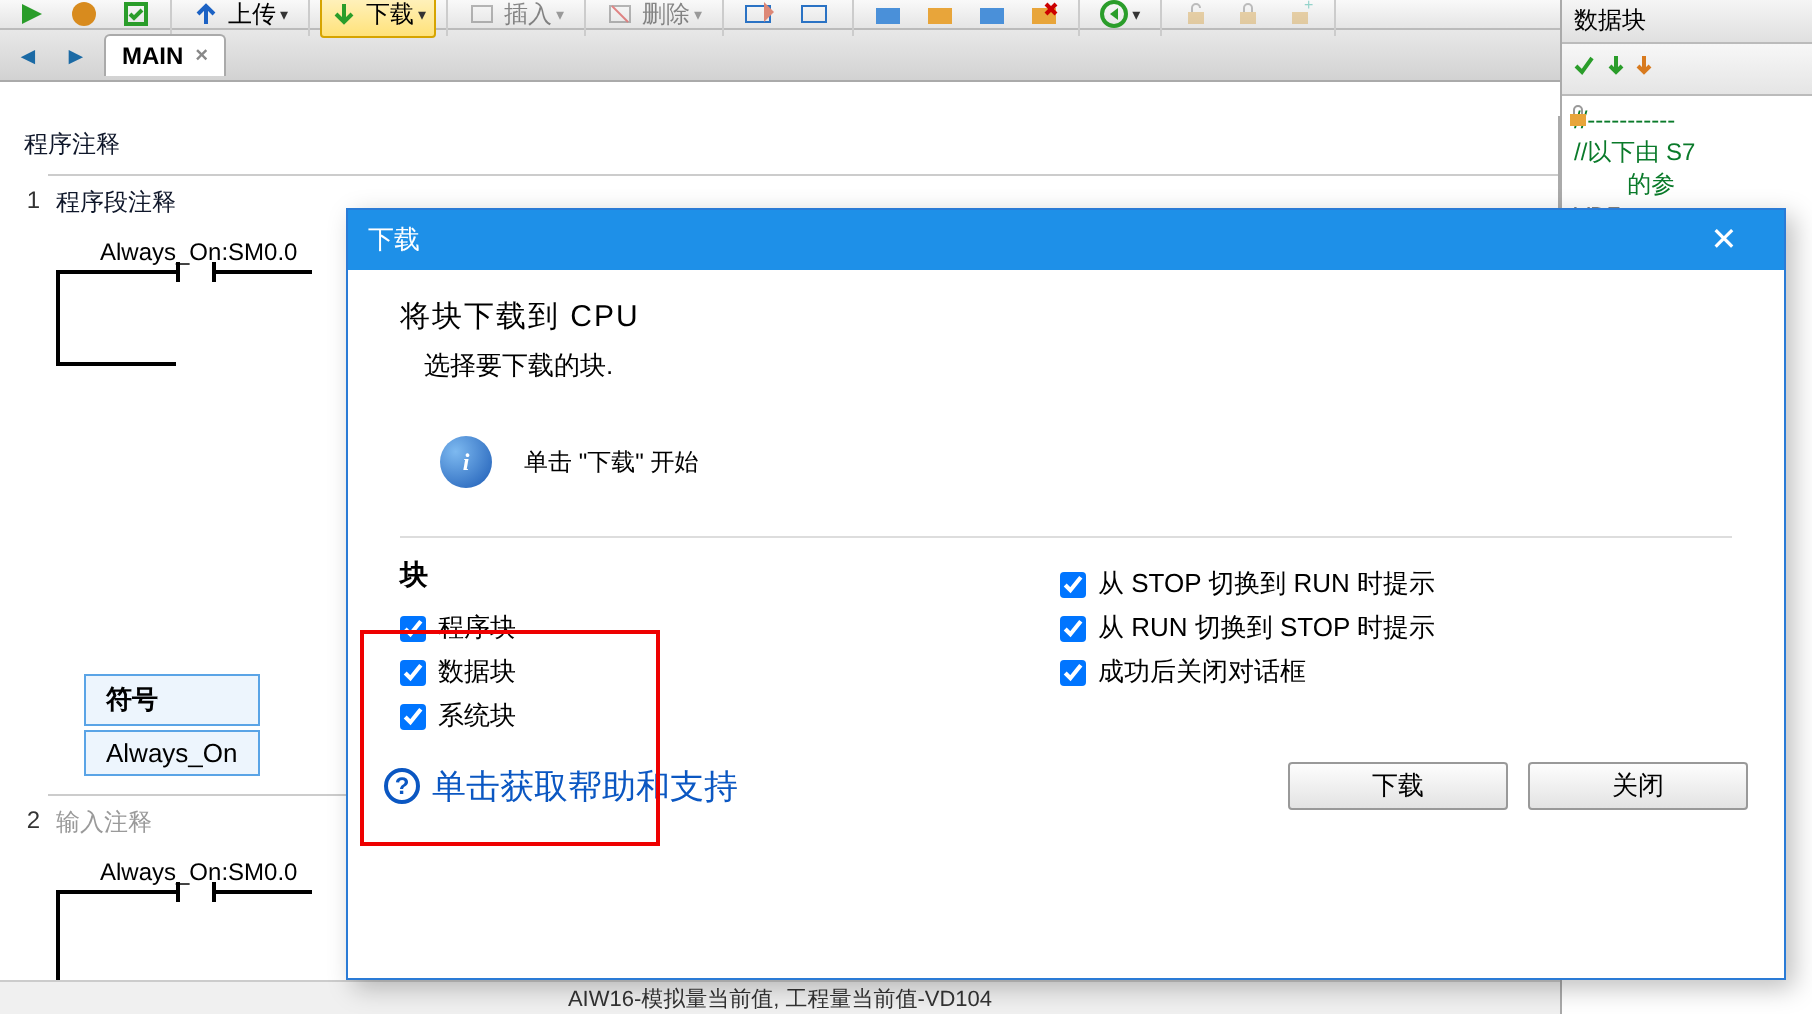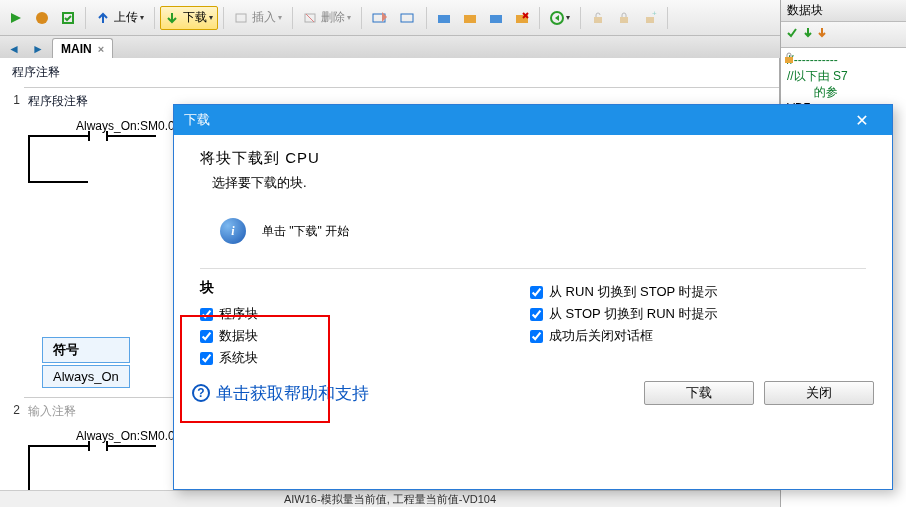--- a/index.html
+++ b/index.html
@@ -1,39 +1,39 @@
 <!DOCTYPE html>
 <html><head>
 <meta charset="utf-8">
 <style>
   * { box-sizing: border-box; margin: 0; padding: 0; font-family: "Microsoft YaHei", Arial, sans-serif; }
   body { background: #fff; width: 906px; height: 507px; overflow: hidden; position: relative; font-size: 12px; }
 
   
-  .toolbar { display: flex; align-items: center; height: 36px; background: linear-gradient(#f9f9f9,#e5e5e5); border-bottom: 1px solid #bbb; padding: 0 4px; gap: 2px; }
+  .toolbar { display: flex; align-items: center; height: 15px; background: linear-gradient(#f9f9f9,#e5e5e5); border-bottom: 1px solid #bbb; padding: 0 4px; gap: 2px; }
   .tool-btn { display: flex; align-items: center; padding: 2px 4px; border: 1px solid transparent; border-radius: 2px; height: 24px; }
   .tool-sep { width: 1px; height: 22px; background: #ccc; margin: 0 3px; }
   .tool-label { margin-left: 4px; color: #000; }
   .dim { opacity: .45; }
   .dd { font-size: 8px; margin-left: 2px; color: #333; }
 
   
   .tabrow { display: flex; align-items: center; height: 26px; background: linear-gradient(#e8e8e8,#d2d2d2); border-bottom: 1px solid #aaa; padding-left: 4px; gap: 4px; }
   .navbtn { width: 20px; height: 20px; display: flex; align-items: center; justify-content: center; color: #1b6aa5; }
   .tab { background: #fff; border: 1px solid #aaa; border-bottom: none; border-radius: 3px 3px 0 0; padding: 3px 8px; display: flex; align-items: center; gap: 6px; font-weight: bold; }
   .tab .close { color: #888; font-size: 11px; }
   .tabrow-fill { flex: 1; }
 
   
   .editor { position: absolute; left: 0; top: 58px; right: 126px; bottom: 0; border-right: 1px solid #aaa; overflow: hidden; background: #fff; }
   .ed-pad { padding: 6px 12px; color: #0a7a2a; font-size: 12px; }
   .rownum { position: absolute; left: 4px; width: 16px; text-align: right; color: #333; }
   .green { color: #0f172a; }
   .gray { color: #9a9a9a; }
-  .black { color: #000; margin-left: 26px; }
+  .black { color: #000; }
   .ladder-line { position: absolute; background: #000; }
   .symbol-table { position: absolute; left: 40px; top: 338px; }
   .symbol-table th, .symbol-table td { border: 1px solid #5aa4e6; background: #edf5fd; padding: 3px 10px; font-size: 13px; text-align: left; }
   .bottom-status { position: absolute; left: 0; right: 126px; bottom: 0; height: 17px; background: #f0f0f0; border-top: 1px solid #ccc; font-size: 11px; color: #333; display:flex; align-items:center; justify-content:center; }
 
   
   .rpanel { position: absolute; right: 0; top: 0; bottom: 0; width: 126px; background: #fff; border-left: 1px solid #aaa; }
   .rpanel-hd { height: 22px; background: linear-gradient(#f5f5f5,#e0e0e0); border-bottom: 1px solid #bbb; display: flex; align-items: center; padding: 0 6px; font-size: 12px; }
   .rpanel-tb { height: 26px; background: linear-gradient(#f7f7f7,#e5e5e5); border-bottom: 1px solid #bbb; display: flex; align-items: center; gap: 4px; padding: 0 4px; }
   .rcode { padding: 4px 6px; font-family: Consolas, monospace; font-size: 12px; line-height: 16px; color: #000; white-space: pre; overflow:hidden; }
@@ -303,25 +303,25 @@
             <span>数据块</span>
           </label>
         <label class="chk-row">
             <input type="checkbox" checked="" style="">
             <span>系统块</span>
           </label>
       </div>
       <div class="dlg-col" style="margin-left:100px">
         <label class="chk-row">
             <input type="checkbox" checked="" style="">
+            <span>从 STOP 切换到 RUN 时提示</span>
+          </label>
+        <label class="chk-row">
+            <input type="checkbox" checked="" style="">
             <span>从 RUN 切换到 STOP 时提示</span>
-          </label>
-        <label class="chk-row">
-            <input type="checkbox" checked="" style="">
-            <span>从 STOP 切换到 RUN 时提示</span>
           </label>
         <label class="chk-row">
             <input type="checkbox" checked="" style="">
             <span>成功后关闭对话框</span>
           </label>
       </div>
     </div>
   </div>
   <div class="redbox" style="left:6px;top:210px;width:150px;height:108px"></div>
   <div class="dlg-footer">

